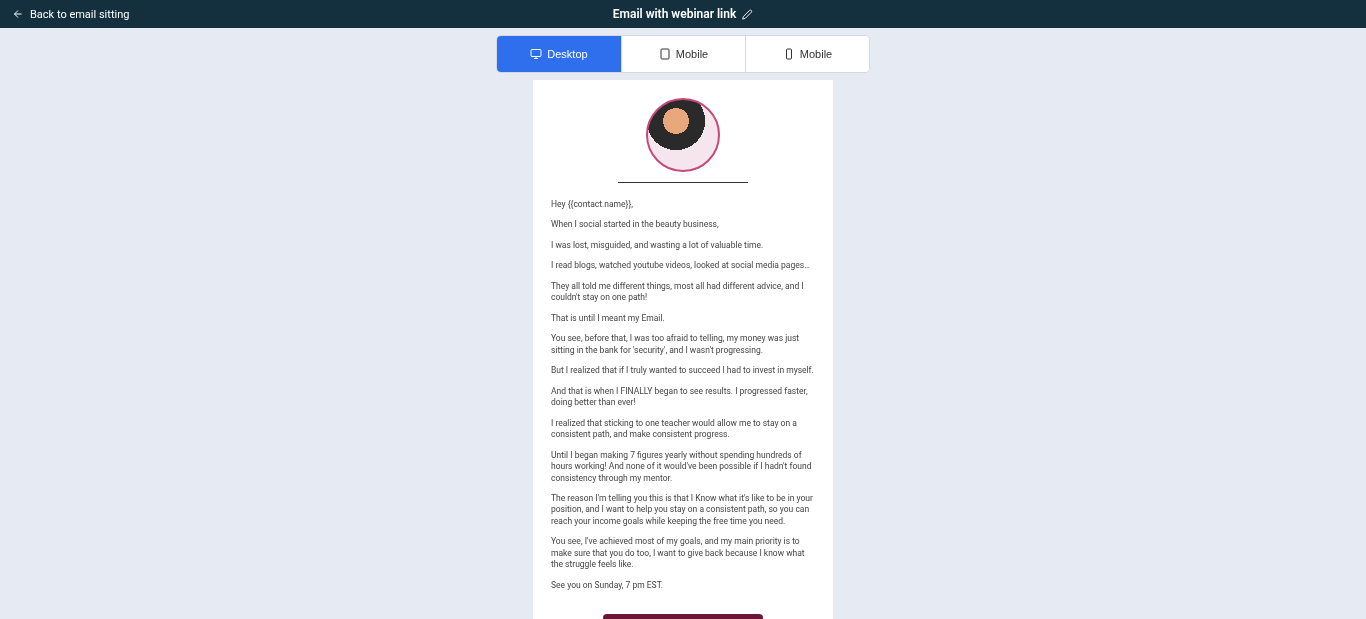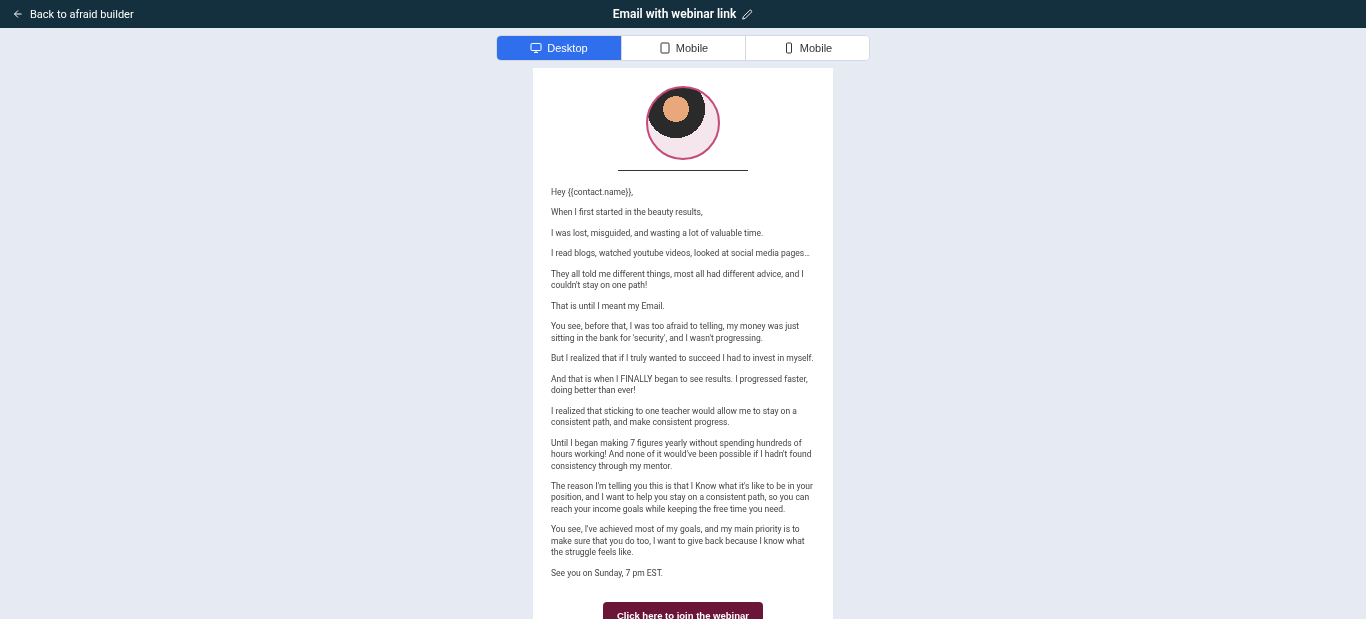--- a/index.html
+++ b/index.html
@@ -41,21 +41,21 @@
     }
     .mode-switch {
       display: flex;
       border: 1px solid #d3d8e2;
       border-radius: 5px;
       overflow: hidden;
       background: #fff;
     }
     .mode-btn {
       width: 124px;
-      height: 24px;
+      height: 36px;
       display: flex;
       align-items: center;
       justify-content: center;
       gap: 5px;
       font-size: 11px;
       color: #333;
       cursor: pointer;
       border: none;
       background: #fff;
     }
@@ -127,21 +127,21 @@
     }
   </style>
 </head>
 <body>
 
 <div class="top-bar">
   <div class="back-link">
     <svg viewBox="0 0 24 24" fill="none" stroke="currentColor" stroke-width="2">
         <path d="M19 12H5M12 19l-7-7 7-7"></path>
       </svg>
-    <span>Back to afraid builder</span>
+    <span>Back to email sitting</span>
   </div>
   <div class="title-center">
     <span>Email with webinar link</span>
     <svg viewBox="0 0 24 24" fill="none" stroke="currentColor" stroke-width="2">
         <path d="M17 3a2.85 2.85 0 0 1 4 4L7.5 20.5 2 22l1.5-5.5L17 3z"></path>
       </svg>
   </div>
 </div>
 
 <div class="mode-bar">
@@ -172,21 +172,21 @@
 </div>
 
 <div class="preview-wrap">
   <div class="email-body">
     <div class="hero">
       <div class="avatar"></div>
       <div class="divider"></div>
     </div>
     <div class="content">
       <p>Hey {{contact.name}},</p>
-      <p>When I first started in the beauty results,</p>
+      <p>When I social started in the beauty business,</p>
       <p>I was lost, misguided, and wasting a lot of valuable time.</p>
       <p>I read blogs, watched youtube videos, looked at social media pages…</p>
       <p>They all told me different things, most all had different advice, and I couldn't stay on one path!</p>
       <p>That is until I meant my Email.</p>
       <p>You see, before that, I was too afraid to telling, my money was just sitting in the bank for 'security', and I wasn't progressing.</p>
       <p>But I realized that if I truly wanted to succeed I had to invest in myself.</p>
       <p>And that is when I FINALLY began to see results. I progressed faster, doing better than ever!</p>
       <p>I realized that sticking to one teacher would allow me to stay on a consistent path, and make consistent progress.</p>
       <p>Until I began making 7 figures yearly without spending hundreds of hours working! And none of it would've been possible if I hadn't found consistency through my mentor.</p>
       <p>The reason I'm telling you this is that I Know what it's like to be in your position, and I want to help you stay on a consistent path, so you can reach your income goals while keeping the free time you need.</p>

